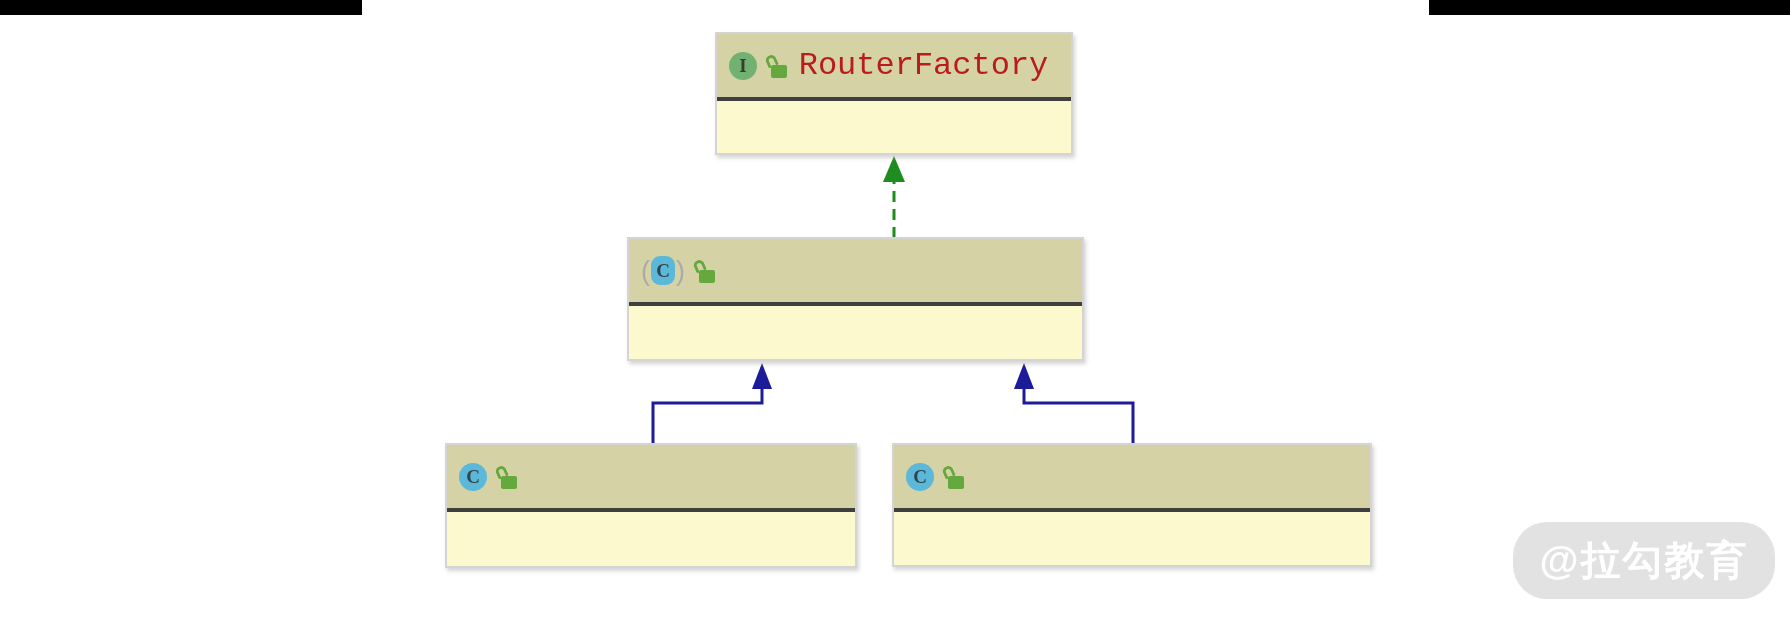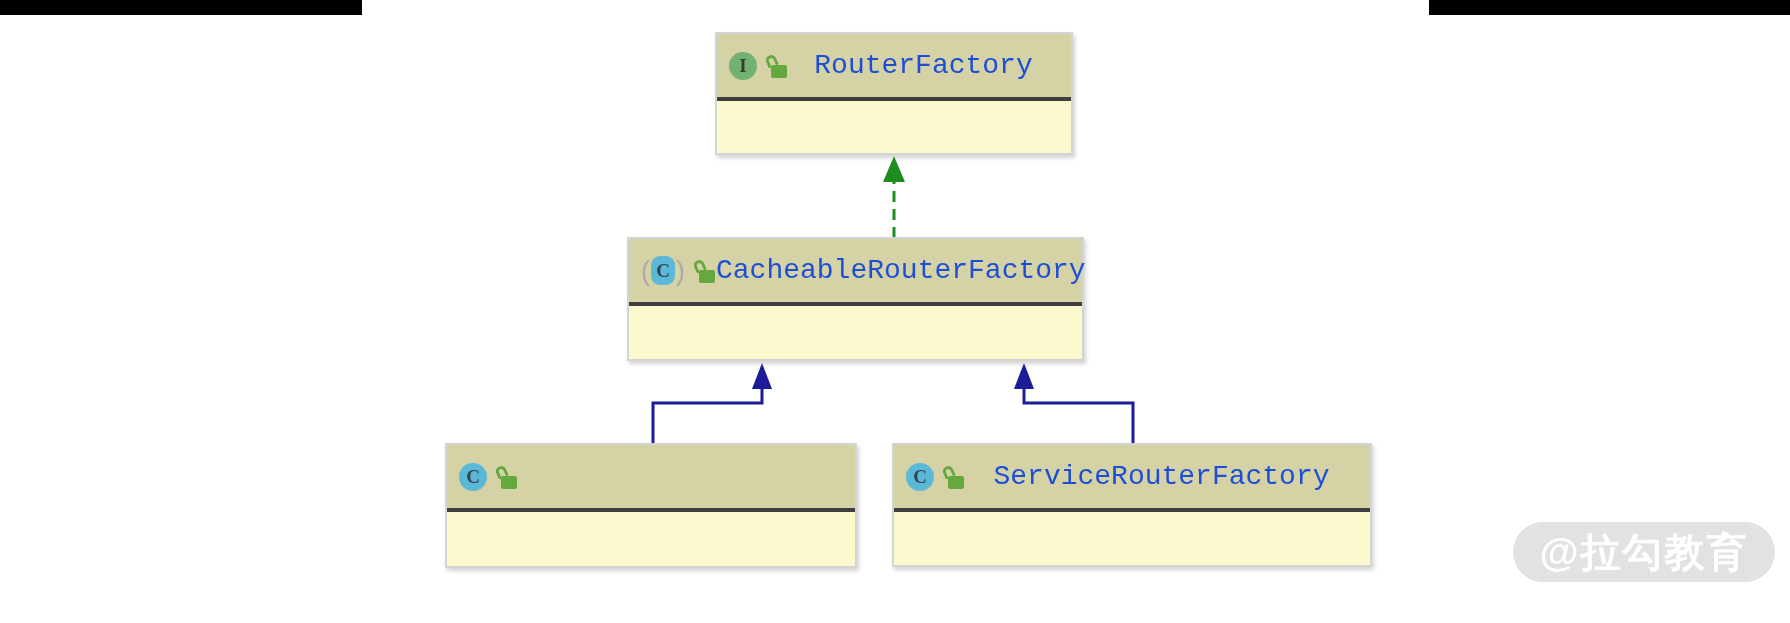--- a/index.html
+++ b/index.html
@@ -10,21 +10,21 @@
   .letterbox { position:absolute; top:0; height:15px; background:#000; }
   #bar-left  { left:0;    width:362px; }
   #bar-right { left:1429px; width:361px; }
 
   .uml-box { position:absolute; background:#fcf9cf; border:2px solid #d4d4d4;
              box-shadow:2px 3px 4px rgba(160,160,160,0.45); }
   .uml-header { height:67px; background:#d5d2a6; border-bottom:4px solid #3f3f3f;
                 display:flex; align-items:center; padding:0 12px; }
   .icon-group { display:flex; align-items:center; gap:9px; }
   .uml-title { flex:1; text-align:center; font-family:"Liberation Mono", monospace;
-               font-size:28px; color:#1d4ed8; white-space:nowrap; }
+               font-size:32px; color:#b91c1c; white-space:nowrap; }
   .uml-body { width:100%; }
 
   .icon-circle { width:28px; height:28px; border-radius:50%;
                  display:flex; align-items:center; justify-content:center;
                  font-family:"Liberation Serif", serif; font-weight:bold; font-size:19px; }
   .iface-circle  { background:#73b173; color:#34402f; }
   .class-circle  { background:#5cb8d8; color:#33434b; }
 
   .abstract-wrap { display:flex; align-items:center; }
   .abstract-paren { color:#aaaaaa; font-size:27px; line-height:28px;
@@ -36,21 +36,21 @@
 
   .lock { position:relative; width:18px; height:24px; margin-left:4px; }
   .lock-body { position:absolute; bottom:0; left:1px; width:16px; height:13px;
                background:#64a83e; border-radius:2px; }
   .lock-shackle { position:absolute; top:1px; left:-4px; width:11px; height:12px;
                   border:3px solid #64a83e; border-bottom:none;
                   border-radius:6px 6px 0 0; transform:rotate(-24deg); }
 
   #arrow-layer { position:absolute; left:0; top:0; pointer-events:none; }
 
-  #watermark { position:absolute; left:1513px; top:522px; width:262px; height:60px;
+  #watermark { position:absolute; left:1513px; top:522px; width:262px; height:77px;
                background:#e2e2e2; border-radius:34px; display:flex;
                align-items:center; justify-content:center;
                color:#ffffff; font-size:40px; font-weight:bold; letter-spacing:2px; }
 </style>
 </head>
 <body>
 
 <div id="canvas">
 
   <div id="bar-left" class="letterbox"></div>
@@ -91,21 +91,20 @@
         <span class="abstract-wrap">
           <span class="abstract-paren">(</span>
           <span class="abstract-square">C</span>
           <span class="abstract-paren">)</span>
         </span>
         <span class="lock">
           <span class="lock-shackle"></span>
             <span class="lock-body"></span>
         </span>
       </span>
-      <span class="uml-title">CacheableRouterFactory</span>
     </div>
     <div class="uml-body"></div>
   </div>
 
   <div class="uml-box" style="left:445px; top:443px; width:412px; height:125px;">
     <div class="uml-header">
       <span class="icon-group">
         <span class="icon-circle class-circle">C</span>
         <span class="lock">
           <span class="lock-shackle"></span>
@@ -118,20 +117,19 @@
 
   <div class="uml-box" style="left:892px; top:443px; width:480px; height:124px;">
     <div class="uml-header">
       <span class="icon-group">
         <span class="icon-circle class-circle">C</span>
         <span class="lock">
           <span class="lock-shackle"></span>
             <span class="lock-body"></span>
         </span>
       </span>
-      <span class="uml-title">ServiceRouterFactory</span>
     </div>
     <div class="uml-body"></div>
   </div>
 
   <div id="watermark">@拉勾教育</div>
 
 </div>
 
 </body></html>

